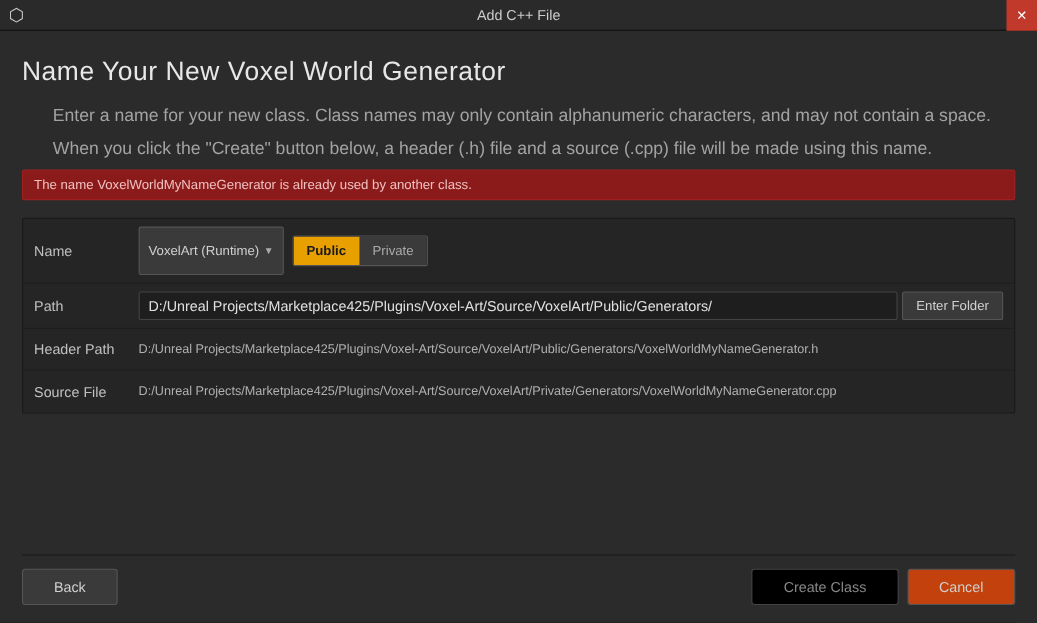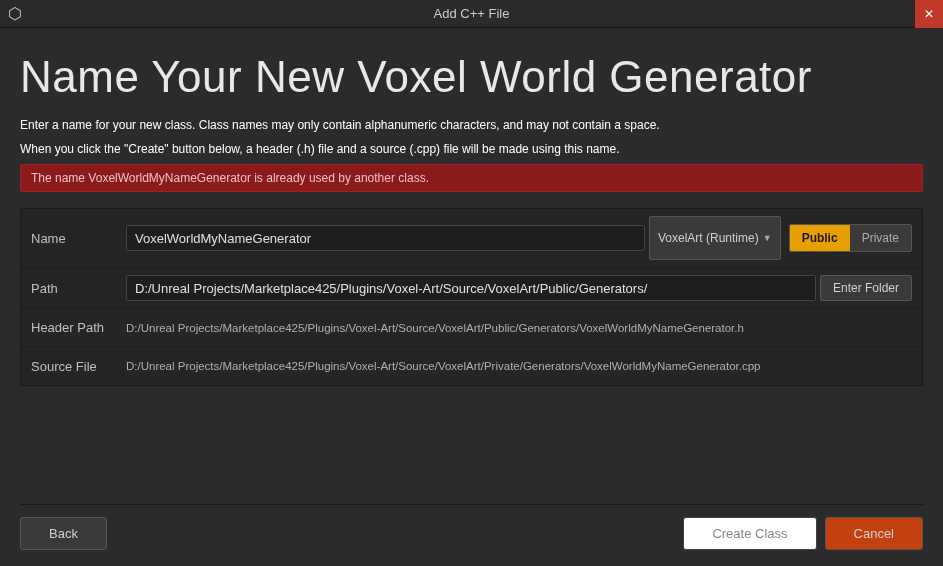--- a/index.html
+++ b/index.html
@@ -51,32 +51,33 @@
     
     .main {
       background: #2b2b2b;
       padding: 24px 20px 16px 20px;
       height: calc(566px - 28px);
       display: flex;
       flex-direction: column;
     }
 
     .page-title {
-      font-size: 44px;
+      font-size: 24px;
       font-weight: 300;
       color: #e8e8e8;
       margin-bottom: 14px;
       letter-spacing: 0.5px;
     }
 
     .description {
-      font-size: 12px;
-      color: #ffffff;
+      font-size: 16px;
+      color: #a3a3a3;
       margin-bottom: 6px;
       line-height: 1.5;
+      margin-left: 28px;
     }
 
     .error-banner {
       background: #8b1a1a;
       border: 1px solid #a02020;
       color: #f0c0c0;
       padding: 6px 10px;
       font-size: 12px;
       margin-bottom: 16px;
       border-radius: 2px;
@@ -214,21 +215,21 @@
       cursor: pointer;
       border-radius: 3px;
       border: none;
     }
     .btn-back {
       background: #3a3a3a;
       border: 1px solid #555;
       color: #d0d0d0;
     }
     .btn-create {
-      background: #ffffff;
+      background: #000000;
       border: 1px solid #444;
       color: #888;
       cursor: not-allowed;
     }
     .btn-cancel {
       background: #c2410c;
       border: 1px solid #555;
       color: #d0d0d0;
     }
 
@@ -253,21 +254,20 @@
   <p class="description">Enter a name for your new class. Class names may only contain alphanumeric characters, and may not contain a space.</p>
   <p class="description">When you click the "Create" button below, a header (.h) file and a source (.cpp) file will be made using this name.</p>
 
   <div class="error-banner">The name VoxelWorldMyNameGenerator is already used by another class.</div>
 
   <div class="form-section">
 
     <div class="form-row">
       <span class="form-label">Name</span>
       <div class="form-input-group">
-        <input class="text-input" type="text" value="VoxelWorldMyNameGenerator" style="">
         <button class="dropdown-btn">
           <span>VoxelArt (Runtime)</span>
           <span class="chevron">▼</span>
         </button>
         <div class="toggle-group">
           <button class="toggle-btn active">Public</button>
           <button class="toggle-btn inactive">Private</button>
         </div>
       </div>
     </div>

